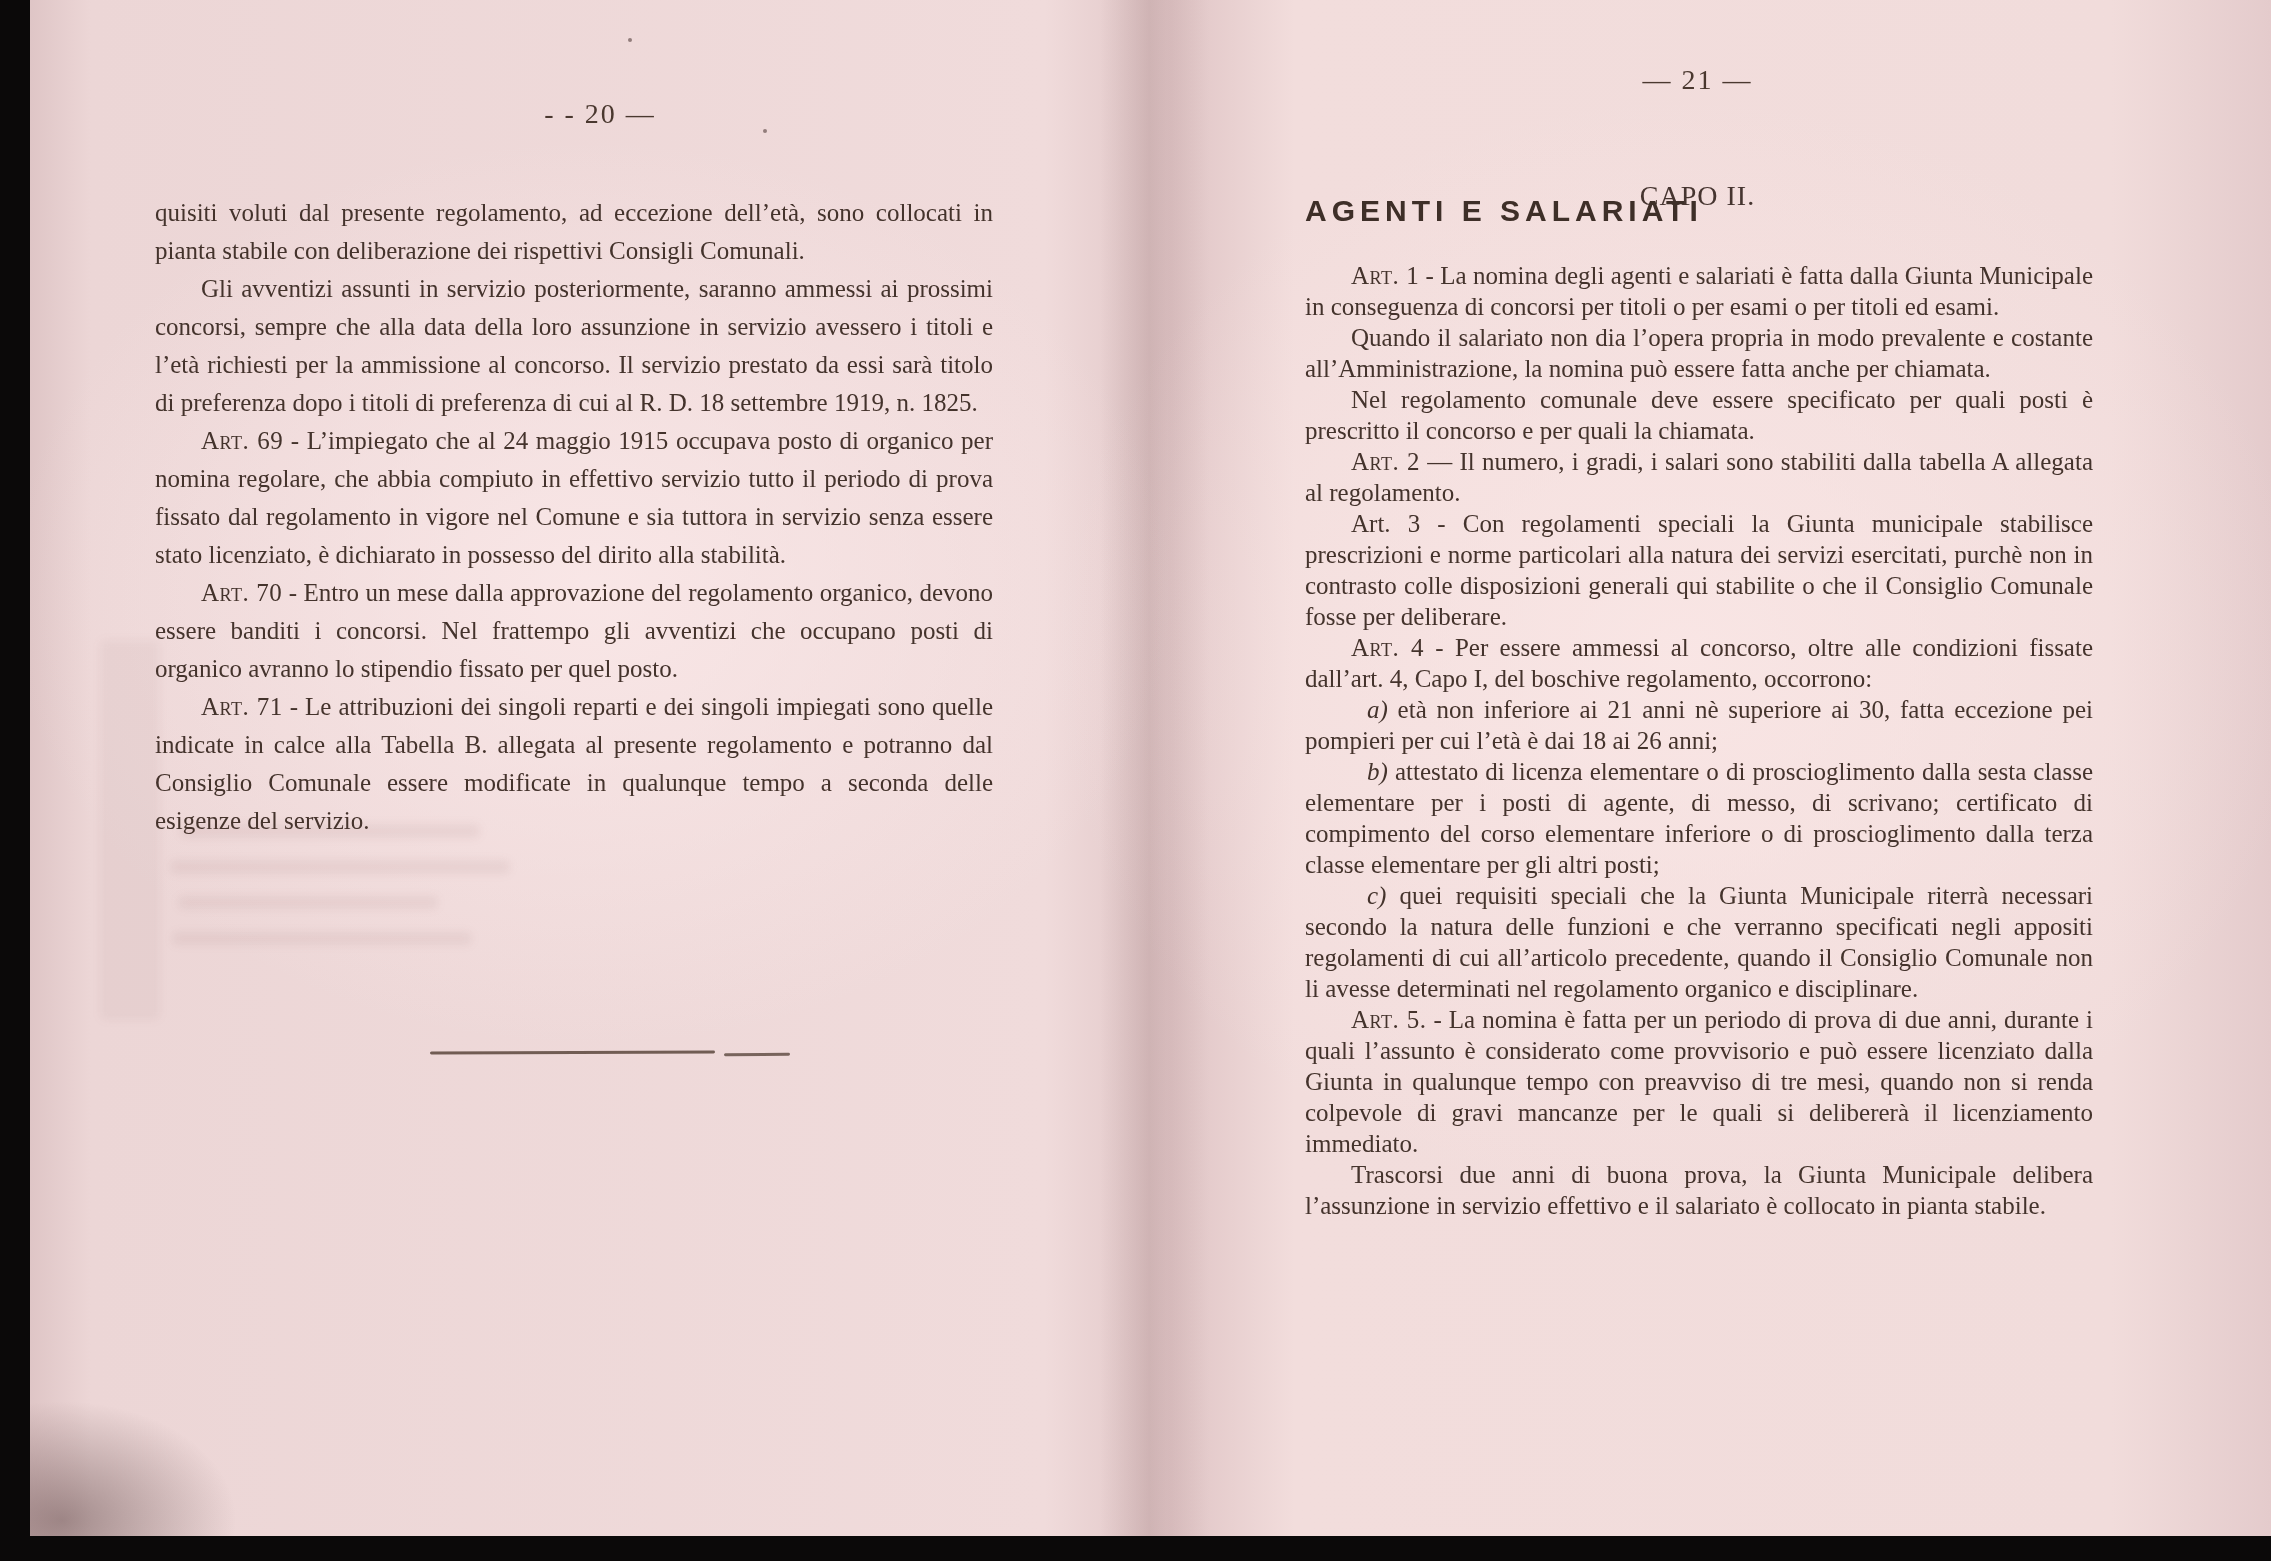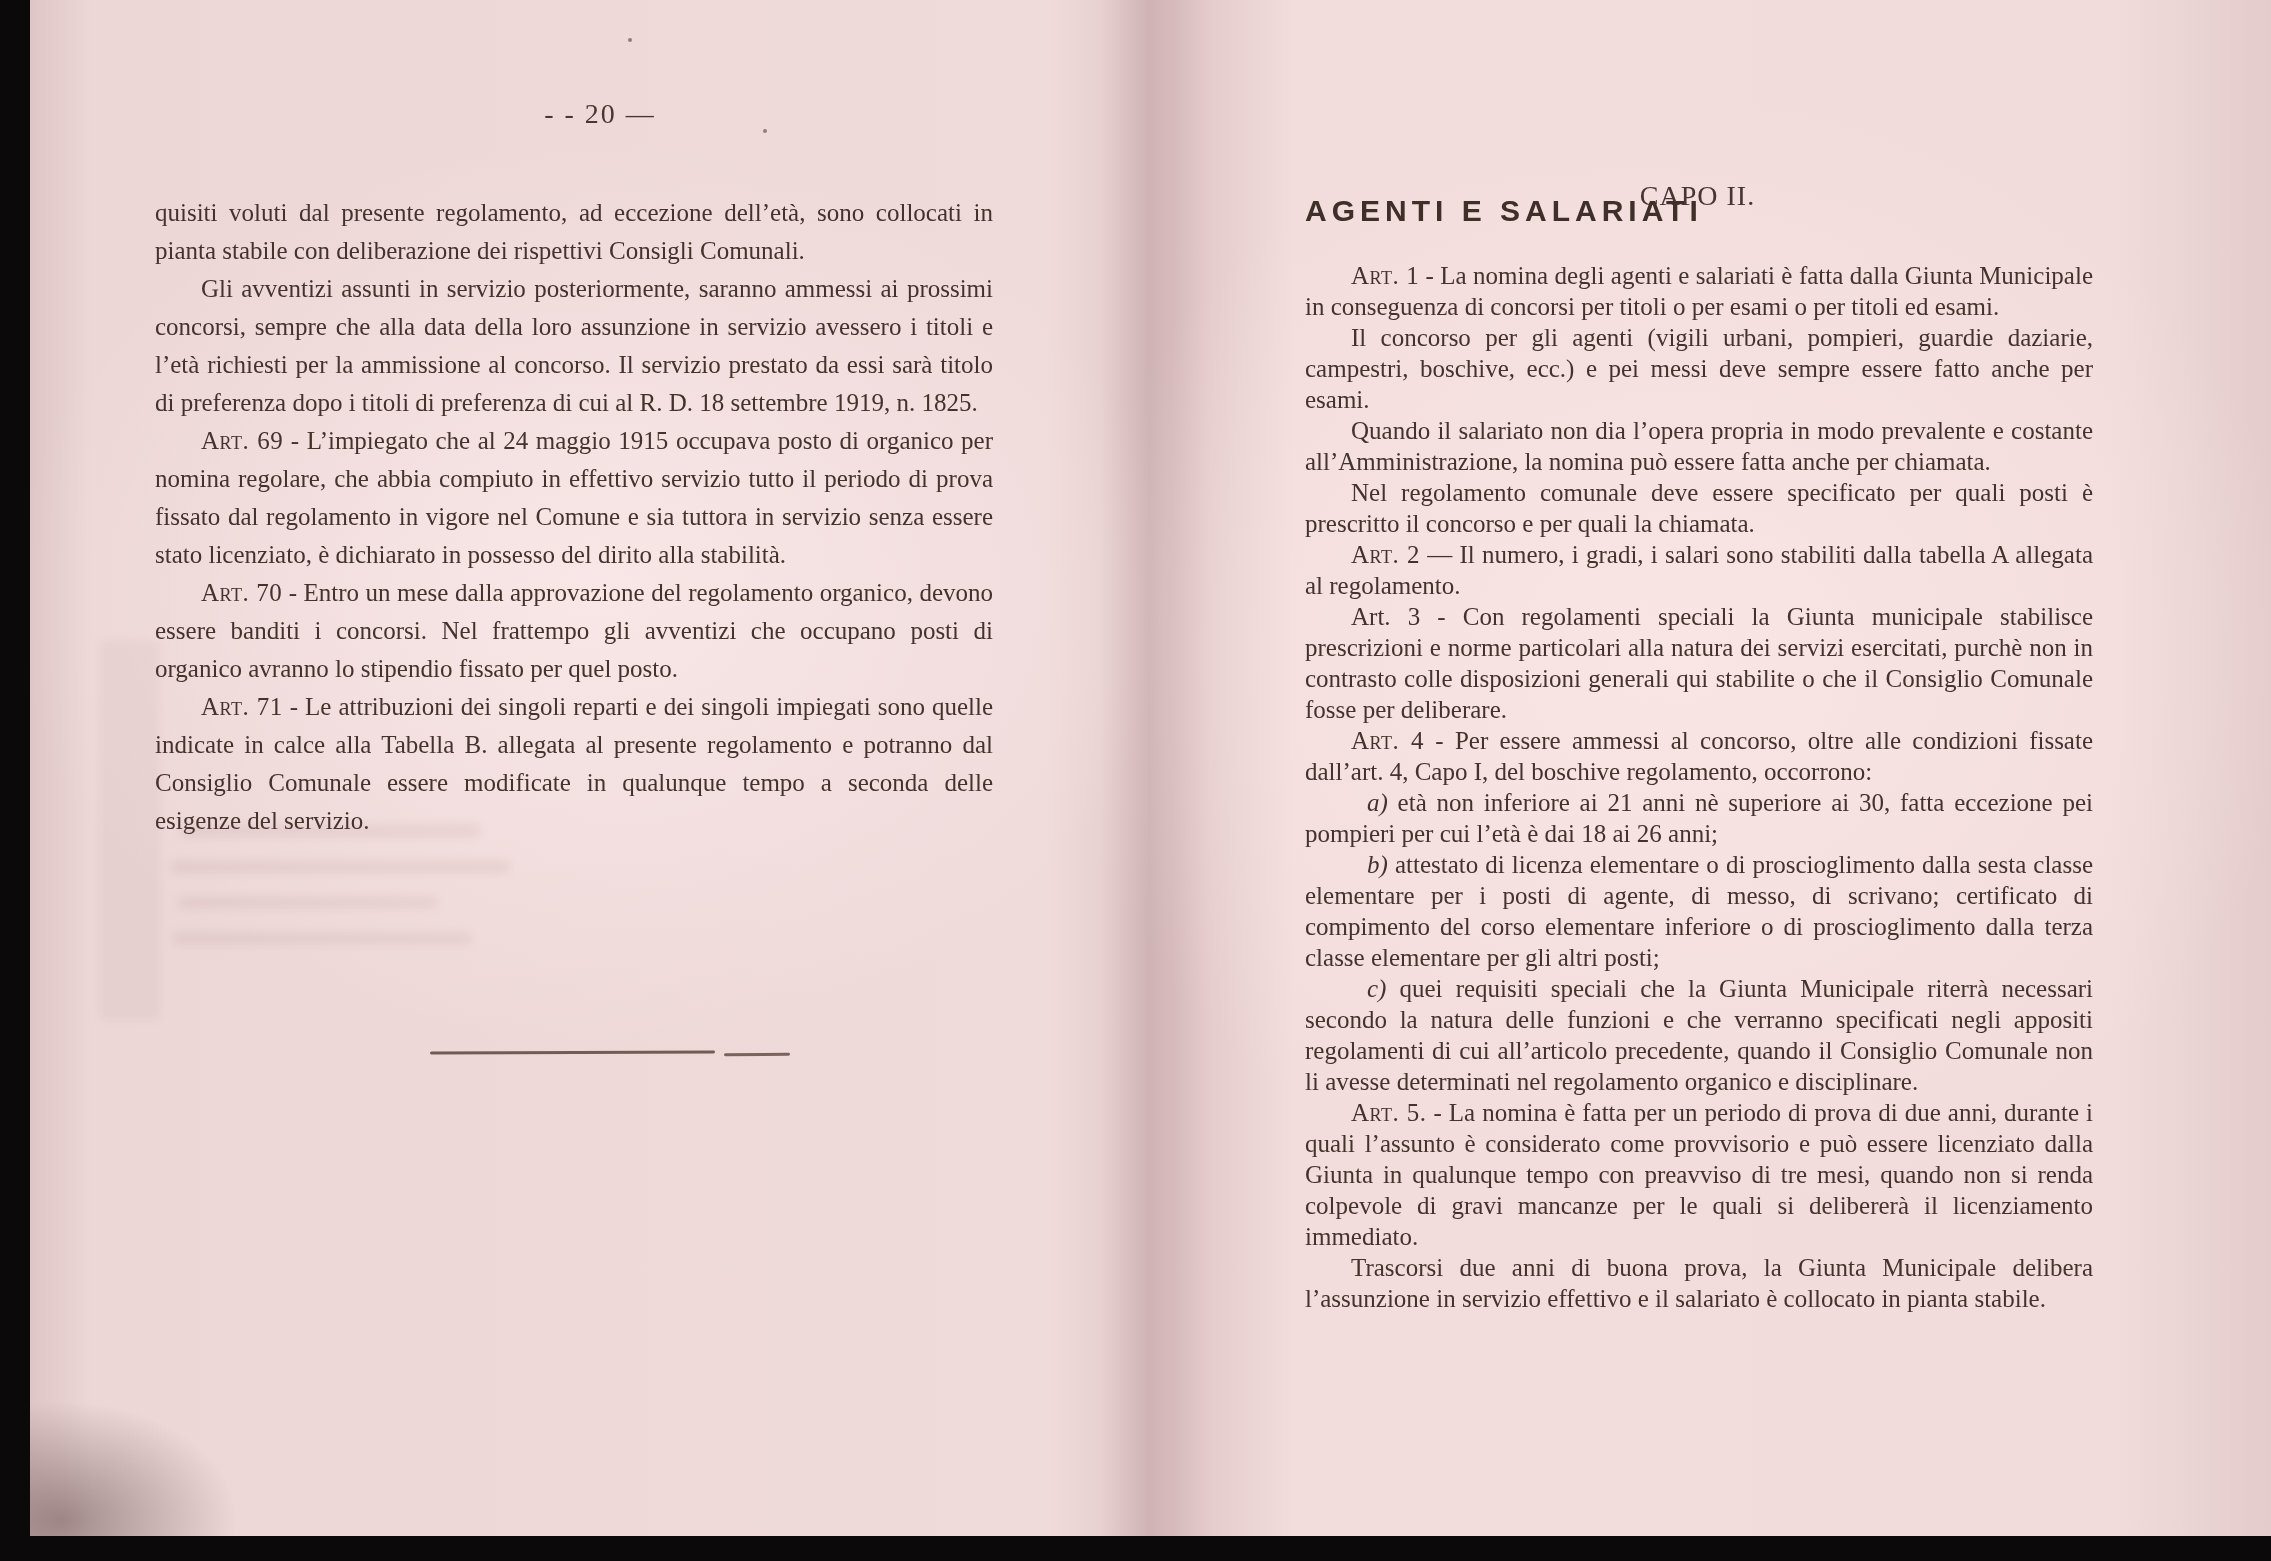--- a/index.html
+++ b/index.html
@@ -82,26 +82,26 @@
     <div class="ghost g1"></div>
     <div class="ghost g2"></div>
     <div class="ghost g3"></div>
     <div class="ghost g4"></div>
     <div class="ghost g5"></div>
     <div class="speck s1"></div>
     <div class="speck s2"></div>
   </section>
 
   <section class="page page-right">
+    <div class="pg-header">—  21  —</div>
     <div class="chapter">CAPO II.</div>
     <div class="chapter-title">AGENTI E SALARIATI</div>
 
     <div class="body-col">
       <p class="par"><span class="lead-sc">Art. 1</span><span> - La nomina degli agenti e salariati è fatta dalla Giunta Municipale in conseguenza di concorsi per titoli o per esami o per titoli ed esami.</span></p>
-      <p class="par"><span class="lead-sc"></span><span>Il concorso per gli agenti (vigili urbani, pompieri, guardie daziarie, campestri, boschive, ecc.) e pei messi deve sempre essere fatto anche per esami.</span></p>
       <p class="par"><span class="lead-sc"></span><span>Quando il salariato non dia l’opera propria in modo prevalente e costante all’Amministrazione, la nomina può essere fatta anche per chiamata.</span></p>
       <p class="par"><span class="lead-sc"></span><span>Nel regolamento comunale deve essere specificato per quali posti è prescritto il concorso e per quali la chiamata.</span></p>
       <p class="par"><span class="lead-sc">Art. 2</span><span> — Il numero, i gradi, i salari sono stabiliti dalla tabella A allegata al regolamento.</span></p>
       <p class="par"><span>Art. 3</span><span> - Con regolamenti speciali la Giunta municipale stabilisce prescrizioni e norme particolari alla natura dei servizi esercitati, purchè non in contrasto colle disposizioni generali qui stabilite o che il Consiglio Comunale fosse per deliberare.</span></p>
       <p class="par"><span class="lead-sc">Art. 4</span><span> - Per essere ammessi al concorso, oltre alle condizioni fissate dall’art. 4, Capo I, del boschive regolamento, occorrono:</span></p>
       <p class="par item"><span class="lead-it">a)</span><span> età non inferiore ai 21 anni nè superiore ai 30, fatta eccezione pei pompieri per cui l’età è dai 18 ai 26 anni;</span></p>
       <p class="par item"><span class="lead-it">b)</span><span> attestato di licenza elementare o di proscioglimento dalla sesta classe elementare per i posti di agente, di messo, di scrivano; certificato di compimento del corso elementare inferiore o di proscioglimento dalla terza classe elementare per gli altri posti;</span></p>
       <p class="par item"><span class="lead-it">c)</span><span> quei requisiti speciali che la Giunta Municipale riterrà necessari secondo la natura delle funzioni e che verranno specificati negli appositi regolamenti di cui all’articolo precedente, quando il Consiglio Comunale non li avesse determinati nel regolamento organico e disciplinare.</span></p>
       <p class="par"><span class="lead-sc">Art. 5.</span><span> - La nomina è fatta per un periodo di prova di due anni, durante i quali l’assunto è considerato come provvisorio e può essere licenziato dalla Giunta in qualunque tempo con preavviso di tre mesi, quando non si renda colpevole di gravi mancanze per le quali si delibererà il licenziamento immediato.</span></p>
       <p class="par"><span class="lead-sc"></span><span>Trascorsi due anni di buona prova, la Giunta Municipale delibera l’assunzione in servizio effettivo e il salariato è collocato in pianta stabile.</span></p>

